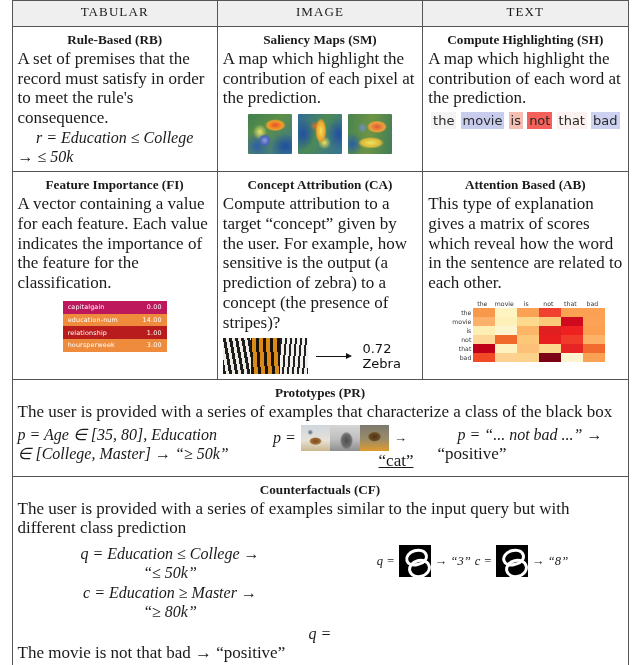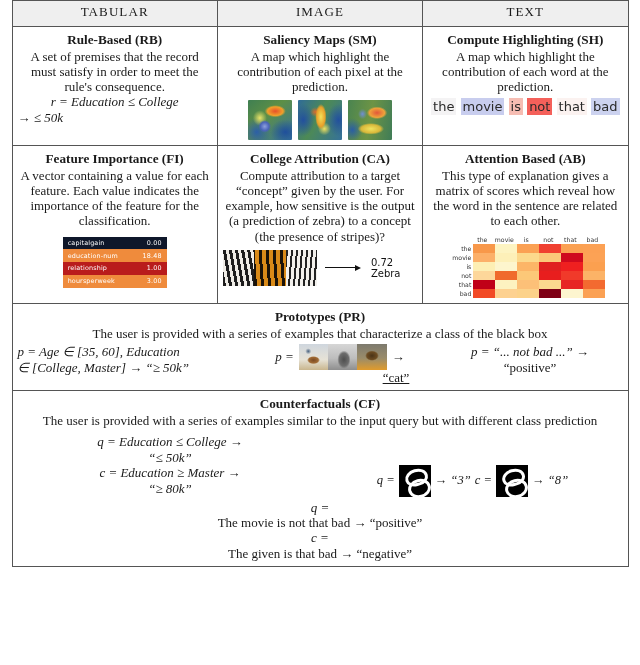--- a/index.html
+++ b/index.html
@@ -42,28 +42,28 @@
   }
   .colw{width:33.34%;}
 
   .ttl{
     text-align:center;
     font-weight:bold;
     font-size:13.2px;
     margin:2px 0 1px 0;
   }
   .desc{
-    text-align:center;
-    font-size:13px;
+    text-align:left;
+    font-size:17px;
     line-height:1.16;
   }
   .math{
     text-align:center;
     font-style:italic;
-    font-size:13px;
+    font-size:16px;
     line-height:1.2;
     font-family:"Liberation Serif", serif;
   }
   .mleft{text-align:left;}
   .up{font-style:normal;}
 
   
   .sal-row{display:flex;justify-content:center;gap:6px;margin-top:6px;}
   .sal{width:44px;height:40px;border-radius:1px;position:relative;overflow:hidden;}
   .sal1{background:
@@ -104,21 +104,21 @@
   .ca-wrap{display:flex;align-items:center;justify-content:flex-start;margin-top:6px;gap:4px;}
   .stripes{display:flex;height:36px;width:112px;}
   .st{flex:1;}
   .st1{background:repeating-linear-gradient(80deg,#1d1d1d 0 3px,#efece6 3px 6px);}
   .st2{background:repeating-linear-gradient(86deg,#1a1208 0 3px,#d98a18 3px 7px);}
   .st3{background:repeating-linear-gradient(95deg,#222 0 2px,#f2f0ec 2px 5px);}
   .arrow-line{display:flex;align-items:center;margin-left:4px;}
   .arrow-line .ln{width:30px;height:1px;background:#111;}
   .arrow-line .hd{width:0;height:0;border-left:6px solid #111;
      border-top:3.5px solid transparent;border-bottom:3.5px solid transparent;}
-  .ca-label{font-family:"DejaVu Sans", sans-serif;font-size:10px;margin-left:6px;color:#111;}
+  .ca-label{font-family:"DejaVu Sans", sans-serif;font-size:13px;margin-left:6px;color:#111;}
 
   
   .ab-wrap{margin-top:7px;display:flex;justify-content:center;}
   .ab-grid{font-family:"DejaVu Sans", sans-serif;font-size:6.2px;color:#333;}
   .ab-hdr{display:flex;}
   .ab-hdr .corner{width:26px;}
   .ab-hdr .hc{width:22px;text-align:center;padding-bottom:1.5px;}
   .ab-line{display:flex;align-items:stretch;}
   .ab-line .rl{width:26px;text-align:right;padding-right:2px;font-size:6.2px;line-height:9px;}
   .ab-cell{width:22px;height:9px;}
@@ -196,41 +196,41 @@
           <div class="sent" id="sh-sentence"><span style="background: rgb(244, 243, 244);">the</span> <span style="background: rgb(200, 205, 238);">movie</span> <span style="background: rgb(246, 189, 179);">is</span> <span style="background: rgb(244, 96, 90);">not</span> <span style="background: rgb(251, 242, 240);">that</span> <span style="background: rgb(204, 210, 239);">bad</span></div>
         </td>
       </tr>
 
       <tr>
         <td>
           <div class="ttl">Feature Importance (FI)</div>
           <div class="desc">A vector containing a value for each feature. Each value indicates the importance of the feature for the classification.</div>
           <div class="fi-wrap">
             <div class="fi" id="fi-chart">
-                <div class="fi-row" style="background: #0f172a;">
+                <div class="fi-row" style="background: #be185d;">
                   <span class="fi-name">capitalgain</span>
                   <span class="fi-val">0.00</span>
                 </div>
                 <div class="fi-row" style="background: rgb(239, 139, 60);">
                   <span class="fi-name">education-num</span>
-                  <span class="fi-val">18.48</span>
+                  <span class="fi-val">14.00</span>
                 </div>
                 <div class="fi-row" style="background: #b91c1c;">
                   <span class="fi-name">relationship</span>
                   <span class="fi-val">1.00</span>
                 </div>
                 <div class="fi-row" style="background: rgb(239, 139, 60);">
                   <span class="fi-name">hoursperweek</span>
                   <span class="fi-val">3.00</span>
                 </div>
               </div>
           </div>
         </td>
         <td>
-          <div class="ttl">College Attribution (CA)</div>
+          <div class="ttl">Concept Attribution (CA)</div>
           <div class="desc">Compute attribution to a target “concept” given by the user. For example, how sensitive is the output (a prediction of zebra) to a concept (the presence of stripes)?</div>
           <div class="ca-wrap">
             <div class="stripes">
               <div class="st st1"></div>
               <div class="st st2"></div>
               <div class="st st3"></div>
             </div>
             <div class="arrow-line">
               <div class="ln"></div>
                 <div class="hd"></div>
@@ -310,21 +310,21 @@
           </div>
         </td>
       </tr>
 
       <tr>
         <td colspan="3">
           <div class="ttl">Prototypes (PR)</div>
           <div class="desc">The user is provided with a series of examples that characterize a class of the black box</div>
           <div class="pr-cols">
             <div class="pr-c1">
-              <div class="math mleft">p = Age ∈ [35, 60], Education</div>
+              <div class="math mleft">p = Age ∈ [35, 80], Education</div>
               <div class="math mleft">∈ [College, Master] → “≥ 50k”</div>
             </div>
             <div class="pr-c2">
               <div class="pr-imgline">
                 <span class="math">p =</span>
                 <span class="cats">
                   <span class="cat cat1"></span>
                   <span class="cat cat2"></span>
                   <span class="cat cat3"></span>
                 </span>
@@ -338,21 +338,21 @@
             </div>
           </div>
         </td>
       </tr>
 
       <tr>
         <td colspan="3">
           <div class="ttl">Counterfactuals (CF)</div>
           <div class="desc">The user is provided with a series of examples similar to the input query but with different class prediction</div>
 
-          <div style="display:flex;align-items:flex-end;margin-top:6px;">
+          <div style="display:flex;align-items:flex-start;margin-top:6px;">
             <div style="width:305px;">
               <div class="math">q = Education ≤ College →</div>
               <div class="math">“≤ 50k”</div>
               <div class="math">c = Education ≥ Master →</div>
               <div class="math">“≥ 80k”</div>
             </div>
             <div style="flex:1;">
               <div class="cf-mid">
                 <span class="cf-txt">q =</span>
                 <span class="mnist"></span>

